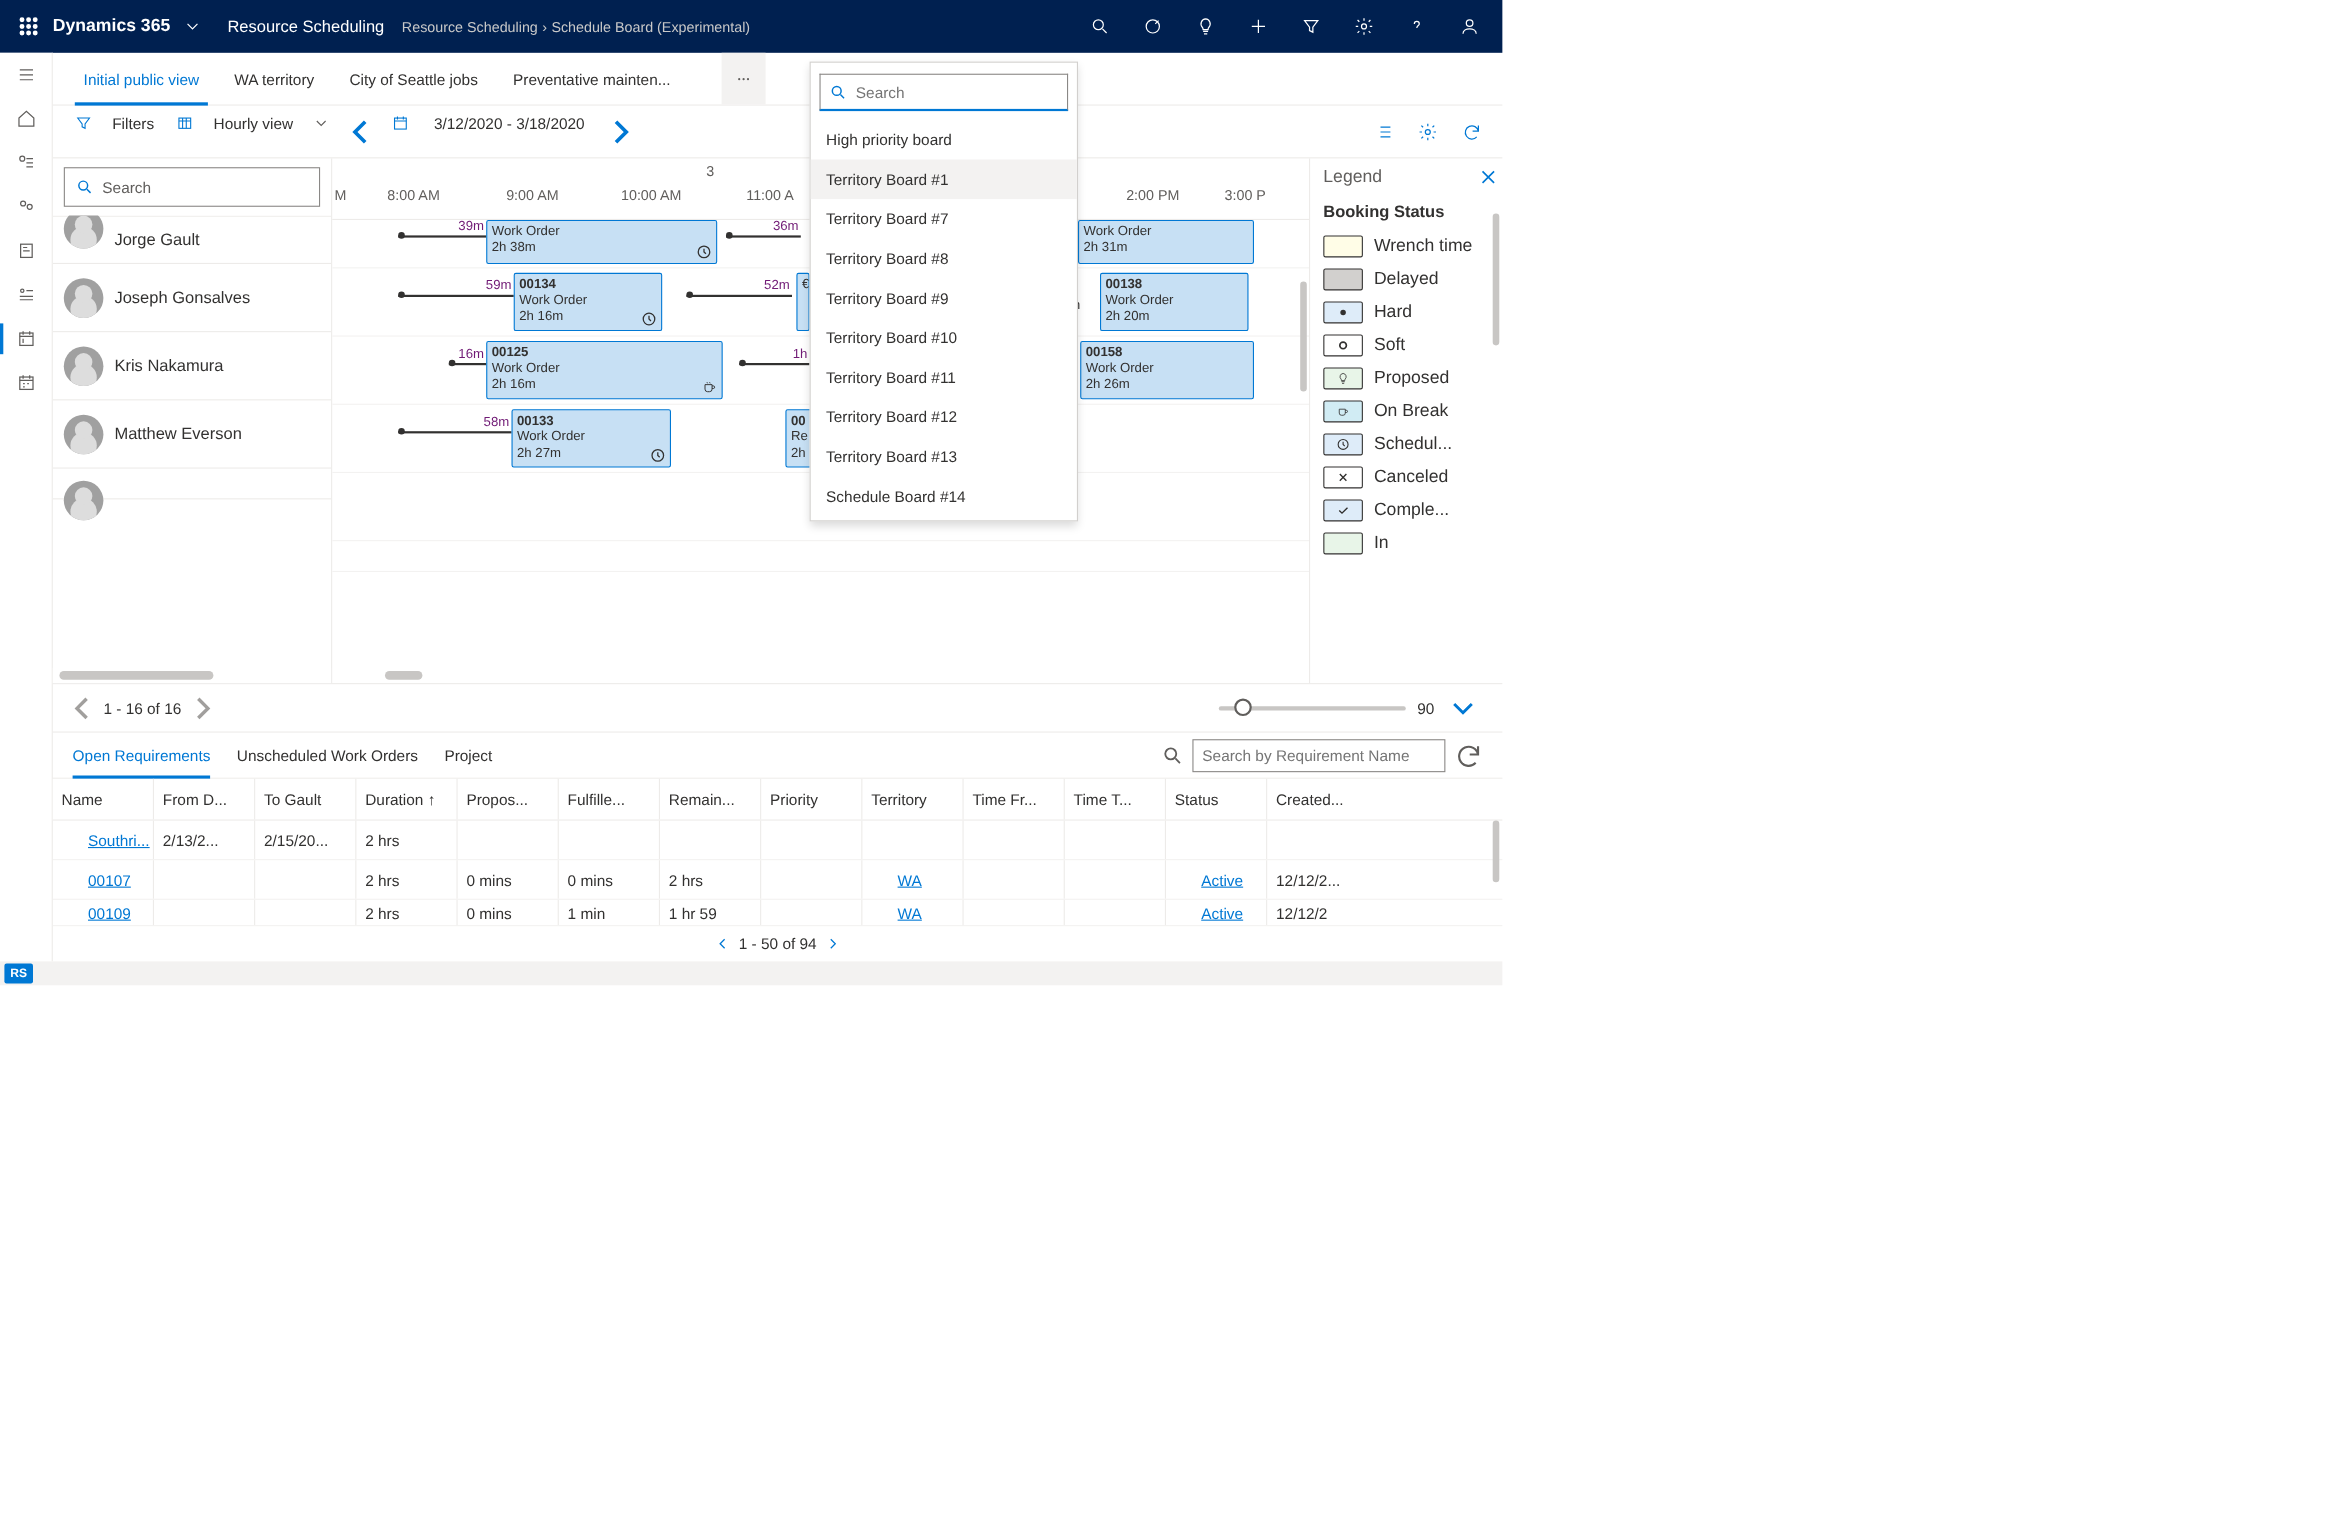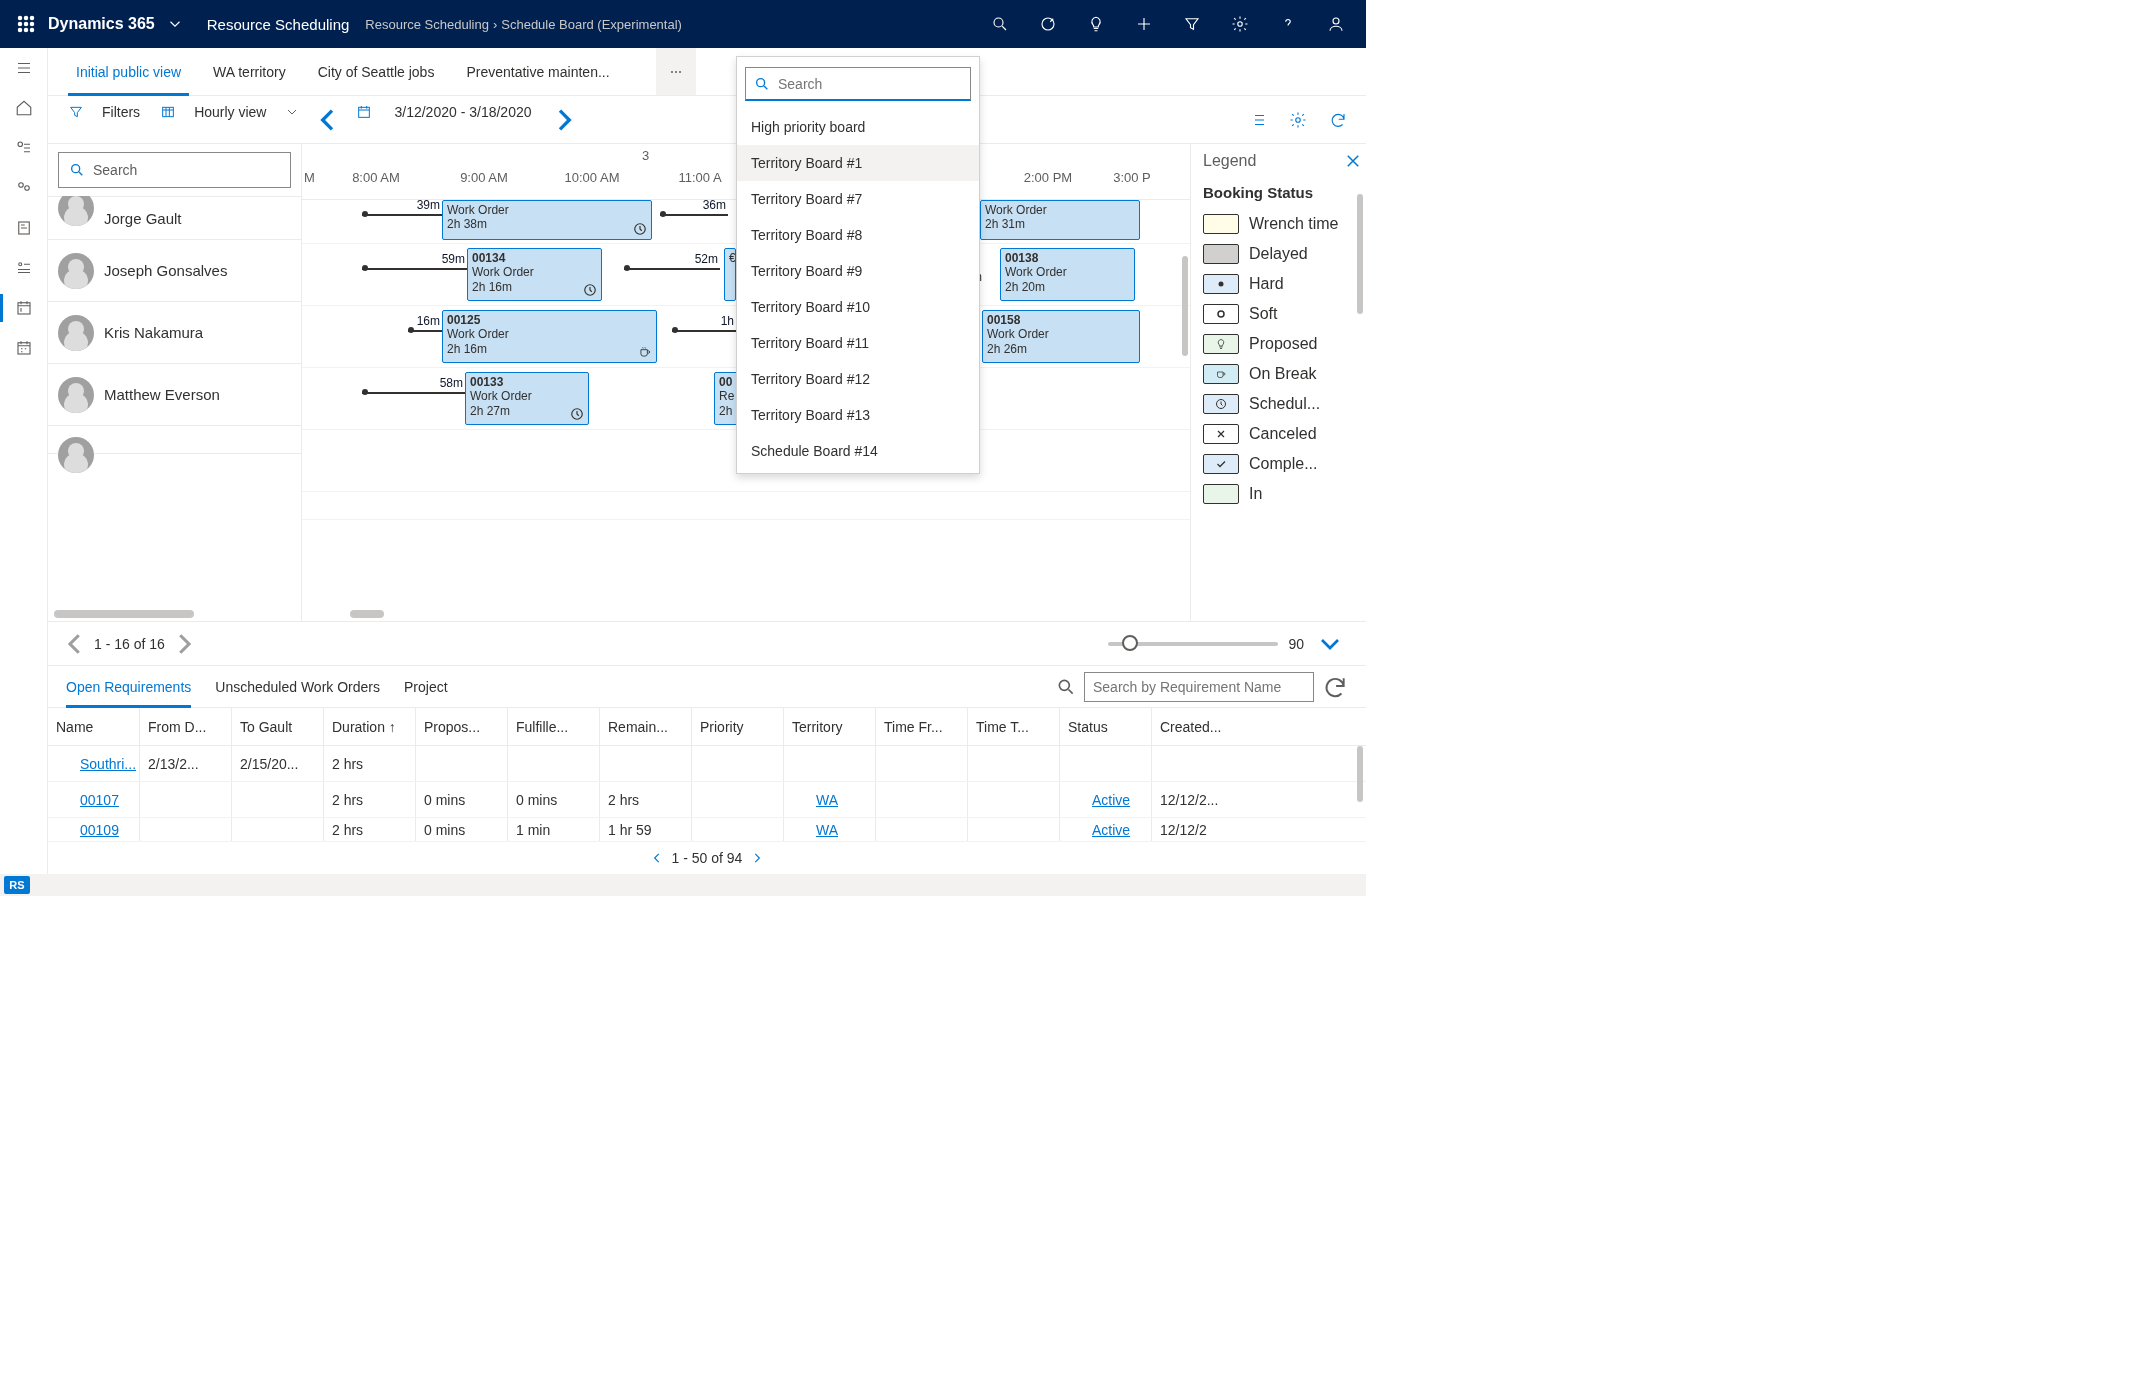--- a/index.html
+++ b/index.html
@@ -76,21 +76,21 @@
 .time-header{height:56px;border-bottom:1px solid #edebe9;position:relative;}
 .day-label{position:absolute;top:4px;left:340px;font-size:13px;color:#605e5c;}
 .time-ticks{position:absolute;top:26px;left:0;right:0;display:flex;}
 .time-tick{width:108px;text-align:center;font-size:13px;color:#605e5c;flex-shrink:0;}
 .time-tick.first{width:20px;text-align:left;padding-left:2px;}
 .timeline-body{flex:1;position:relative;overflow:hidden;}
 .timeline-rows{position:absolute;top:0;left:0;right:0;}
 .tl-row{height:62px;border-bottom:1px solid #f3f2f1;position:relative;}
 .tl-row.first{height:44px;}
 .travel{position:absolute;top:24px;height:12px;border-top:2px solid #323130;}
-.travel .t-label{position:absolute;top:-18px;right:2px;font-size:12px;color:#0f172a;margin-left:24px;}
+.travel .t-label{position:absolute;top:-18px;right:2px;font-size:12px;color:#701a75;margin-left:24px;}
 .travel::before{content:"";position:absolute;left:0;top:-5px;width:6px;height:6px;border-radius:50%;background:#323130;}
 .booking{position:absolute;top:4px;bottom:4px;background:#c7e0f4;border:1px solid #0078d4;border-radius:2px;padding:2px 4px;font-size:12px;color:#323130;overflow:hidden;line-height:1.2;}
 .booking .b-id{font-weight:600;}
 .booking .b-icon{position:absolute;right:4px;bottom:3px;width:14px;height:14px;}
 .booking.short{top:0;}
 .tl-scroll{height:14px;position:relative;}
 .tl-scroll .thumb{position:absolute;top:3px;left:48px;height:8px;width:34px;background:#c8c6c4;border-radius:4px;}
 .tl-side-scroll{position:absolute;right:0;top:56px;bottom:14px;width:10px;}
 .tl-side-scroll .vthumb{position:absolute;top:56px;left:2px;width:6px;height:100px;background:#c8c6c4;border-radius:3px;}
 
@@ -467,21 +467,21 @@
               <div class="b-id">00158</div>
               <div>Work Order</div>
               <div>2h 26m</div>
             </div>
           </div>
 
           <div class="tl-row">
             <div class="travel" style="left:60px;width:103px">
                 <div class="t-label">58m</div>
               </div>
-            <div class="booking" style="left:163px;width:124px">
+            <div class="booking" style="left:163px;width:145px">
               <div class="b-id">00133</div>
               <div>Work Order</div>
               <div>2h 27m</div>
               <svg class="b-icon" viewBox="0 0 24 24" fill="none" stroke="#323130" stroke-width="2">
                   <circle cx="12" cy="12" r="9"></circle>
                   <path d="M12 7v5l3 3"></path>
                 </svg>
             </div>
             <div class="booking" style="left:412px;width:24px">
               <div class="b-id">00</div>

